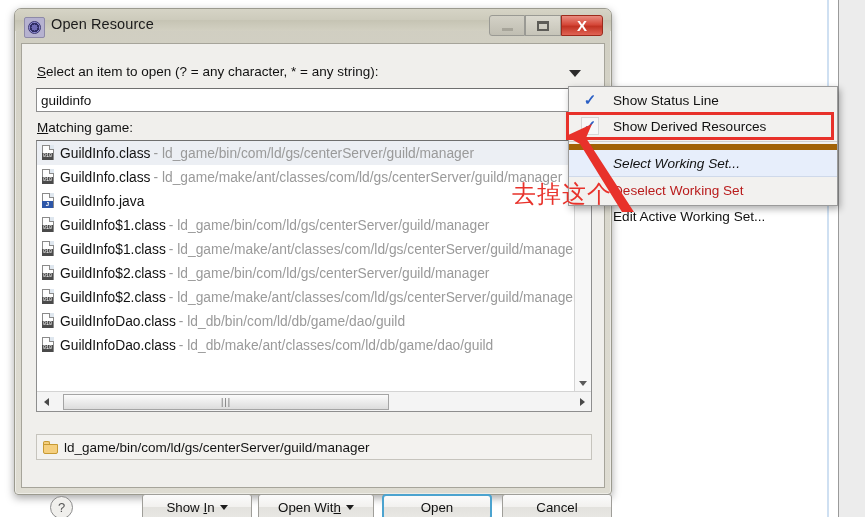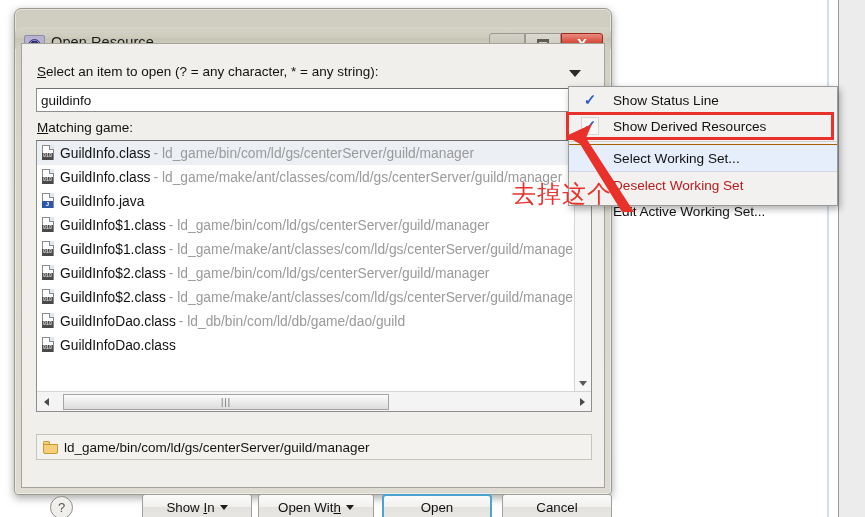--- a/index.html
+++ b/index.html
@@ -17,21 +17,21 @@
   
   #dialog{
     position:absolute;left:14px;top:8px;width:598px;height:487px;
     background:linear-gradient(to bottom,#cfcdc0 0%,#d8d6cb 30%,#dedcd2 100%);
     border:1px solid #9b9a8f;
     border-radius:7px 7px 4px 4px;
     box-shadow:0 3px 9px rgba(0,0,0,.35), 0 0 0 1px rgba(255,255,255,.45) inset;
     box-sizing:border-box;
   }
   #titlebar{
-    position:absolute;left:0;top:18px;right:0;height:22px;
+    position:absolute;left:0;top:0;right:0;height:22px;
     border-radius:6px 6px 0 0;
     background:linear-gradient(to bottom,#d6d4c6 0%,#cdcbbc 48%,#c6c4b4 52%,#d2d0c2 100%);
   }
   #app-icon{
     position:absolute;left:9px;top:8px;width:19px;height:19px;
     background:#b6b2d0;border:1px solid #8e8aa8;border-radius:2px;
     display:flex;align-items:center;justify-content:center;
   }
   #app-icon .ring{
     width:13px;height:13px;border-radius:50%;
@@ -155,21 +155,21 @@
   
   #menu{
     position:absolute;left:568px;top:86px;width:270px;height:120px;
     background:#f2f1ef;border:1px solid #9b9b9b;box-sizing:border-box;
     box-shadow:2px 3px 7px rgba(0,0,0,.32);
   }
   .mi{
     position:relative;height:26px;display:flex;align-items:center;font-size:13.6px;color:#111;
     padding-left:44px;white-space:nowrap;cursor:pointer;
   }
-  .mi.hl{background:#e7eefb;border-top:1px solid #a16207;border-bottom:1px solid #cfd9ea;}
+  .mi.hl{background:#e7eefb;border-top:6px solid #a16207;border-bottom:1px solid #cfd9ea;font-style:italic;}
   .mi.dis{color:#b91c1c;cursor:default;}
   .mi .chk{
     position:absolute;left:12px;top:4px;width:18px;height:18px;
     color:#2b5fc4;font-size:15px;font-weight:bold;display:flex;align-items:center;justify-content:center;
   }
   .mi.boxed .chk{background:#f7f7f7;border:1px solid #d6d6d6;box-sizing:border-box;}
   #menu-sep{height:1px;background:#d0d0d0;margin:2px 0;}
 
   
   #hl-box{
@@ -281,20 +281,21 @@
             </span>
             <span class="rname">GuildInfoDao.class</span>
             <span class="rpath">- ld_db/bin/com/ld/db/game/dao/guild</span>
           </div>
           <div class="row">
             <span class="ficon">
               <span class="pg"></span>
               <span class="tag">010</span>
             </span>
             <span class="rname">GuildInfoDao.class</span>
+            <span class="rpath">- ld_db/make/ant/classes/com/ld/db/game/dao/guild</span>
           </div>
         </div>
 
       <div id="vsb">
         <div class="up">
             <i></i>
           </div>
         <div class="thumb"></div>
         <div class="dn">
             <i></i>

